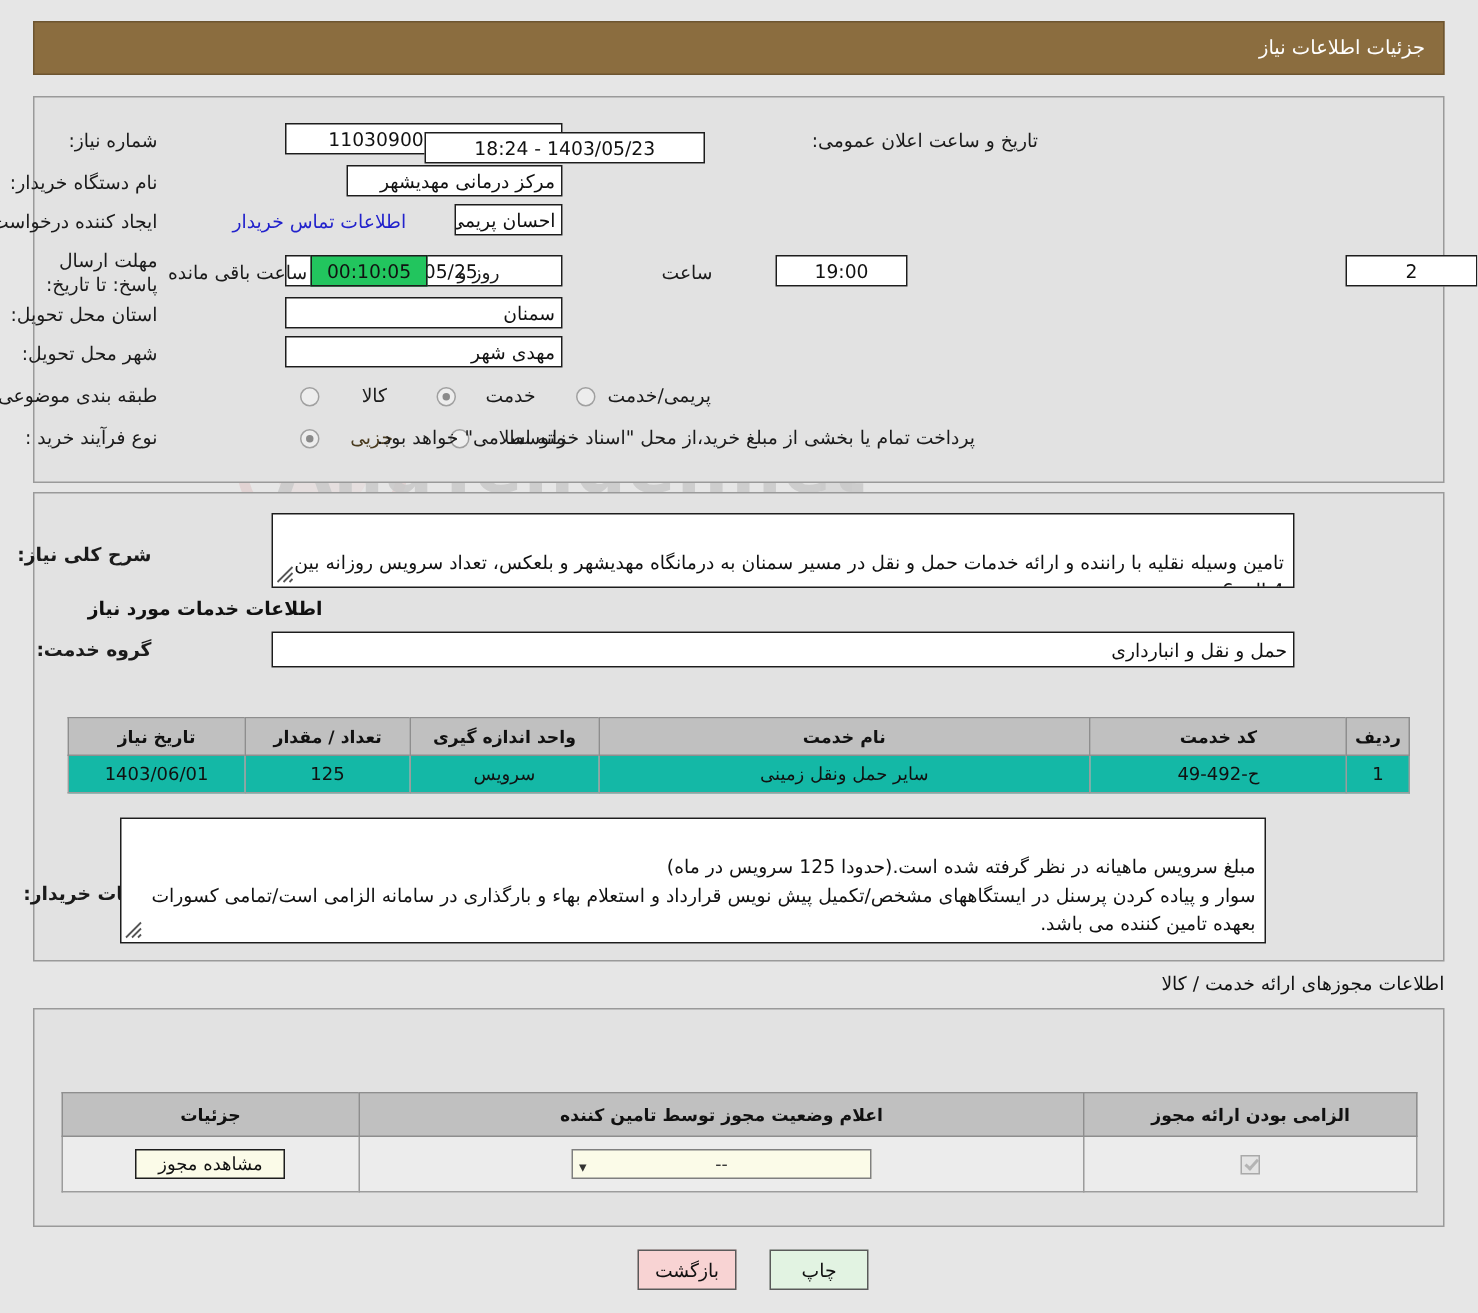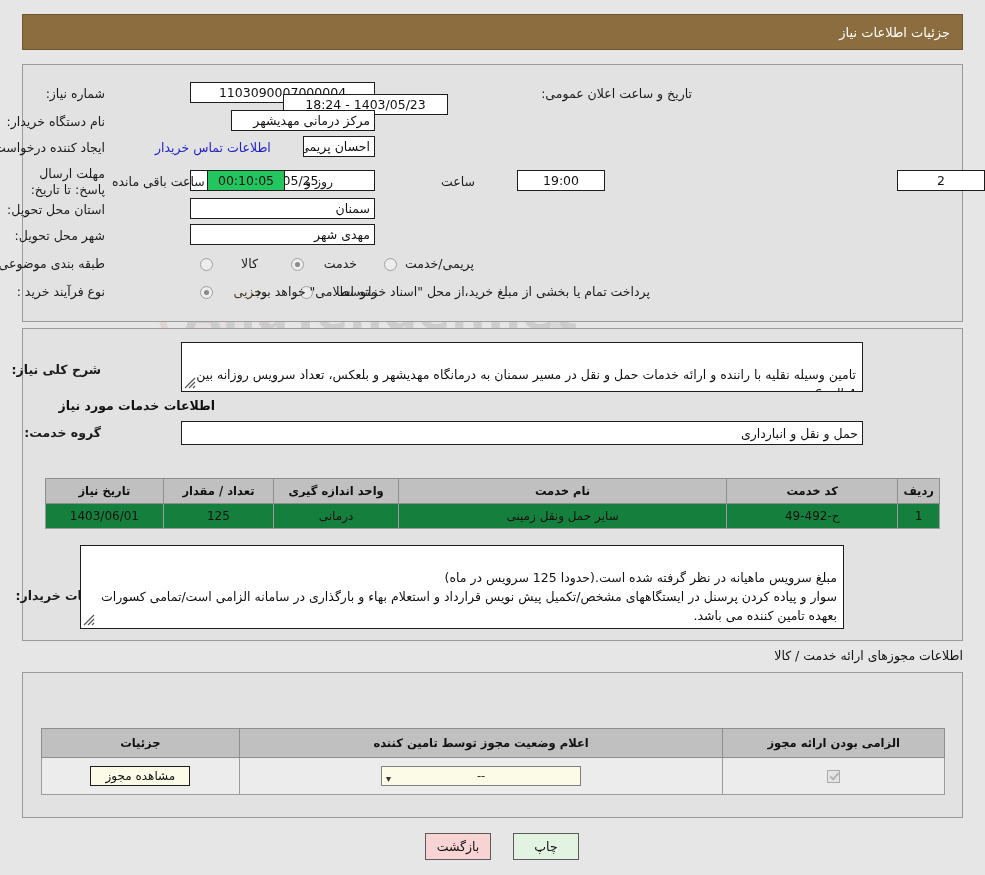--- a/index.html
+++ b/index.html
@@ -168,21 +168,21 @@
   table.grid th {
     background: #c0c0c0;
     border: 1px solid #8e8e8e;
     font-weight: bold;
     color: #111;
     padding: 5px 4px;
     font-size: 11.5px;
     text-align: center;
   }
   table.grid td {
-    background: #15803d;
+    background: #14b8a6;
     border: 1px solid #9c9c9c;
     padding: 5px 12px;
     text-align: center;
     color: #111;
     font-size: 12px;
   }
 
   
   .caption {
     position: absolute;
@@ -294,21 +294,21 @@
 
   <div class="layer">
 
     <div class="titlebar">جزئیات اطلاعات نیاز</div>
 
     <div class="panel" id="panel-top"></div>
 
     <div class="lbl" style="right:880px; top:86px;">شماره نیاز:</div>
     <div class="fld center" style="right:610px; top:82px; width:185px;">1103090007000004</div>
     <div class="lbl" style="right:293px; top:86px;">تاریخ و ساعت اعلان عمومی:</div>
-    <div class="fld center" style="right:705px; top:94px; width:165px; right:auto; left:283px;">1403/05/23 - 18:24</div>
+    <div class="fld center" style="right:705px; top:88px; width:187px; right:auto; left:283px;">1403/05/23 - 18:24</div>
 
     <div class="lbl" style="right:880px; top:114px;">نام دستگاه خریدار:</div>
     <div class="fld rightal" style="right:610px; top:110px; left:231px; width:auto;">مرکز درمانی مهدیشهر</div>
 
     <div class="lbl" style="right:880px; top:140px;">ایجاد کننده درخواست:</div>
     <div class="fld rightal" style="right:610px; top:136px; left:303px; width:auto;">احسان پریمی کاربرداز مرکز درمانی مهدیشهر</div>
     <div class="link" style="left:155px; top:140px;">اطلاعات تماس خریدار</div>
 
     <div class="lbl" style="right:880px; top:166px; width:86px; text-align:right; white-space:normal; line-height:16px;">مهلت ارسال پاسخ: تا تاریخ:</div>
     <div class="fld center" style="right:610px; top:170px; width:185px;">1403/05/25</div>
@@ -364,21 +364,21 @@
           <th style="width:125px;">واحد اندازه گیری</th>
           <th style="width:110px;">تعداد / مقدار</th>
           <th style="width:112px;">تاریخ نیاز</th>
         </tr>
       </thead>
       <tbody>
         <tr>
           <td>1</td>
           <td>ح-492-49</td>
           <td>سایر حمل ونقل زمینی</td>
-          <td>درمانی</td>
+          <td>سرویس</td>
           <td>125</td>
           <td>1403/06/01</td>
         </tr>
       </tbody>
     </table>
 
     <div class="lbl lbl-b" style="right:864px; top:588px;">توضیحات خریدار:</div>
     <div class="ta" style="right:141px; top:545px; left:80px; height:84px;">
       <span>مبلغ سرویس ماهیانه در نظر گرفته شده است.(حدودا 125 سرویس در ماه)
 سوار و پیاده کردن پرسنل در ایستگاههای مشخص/تکمیل پیش نویس قرارداد و استعلام بهاء و بارگذاری در سامانه الزامی است/تمامی کسورات بعهده تامین کننده می باشد.</span>

